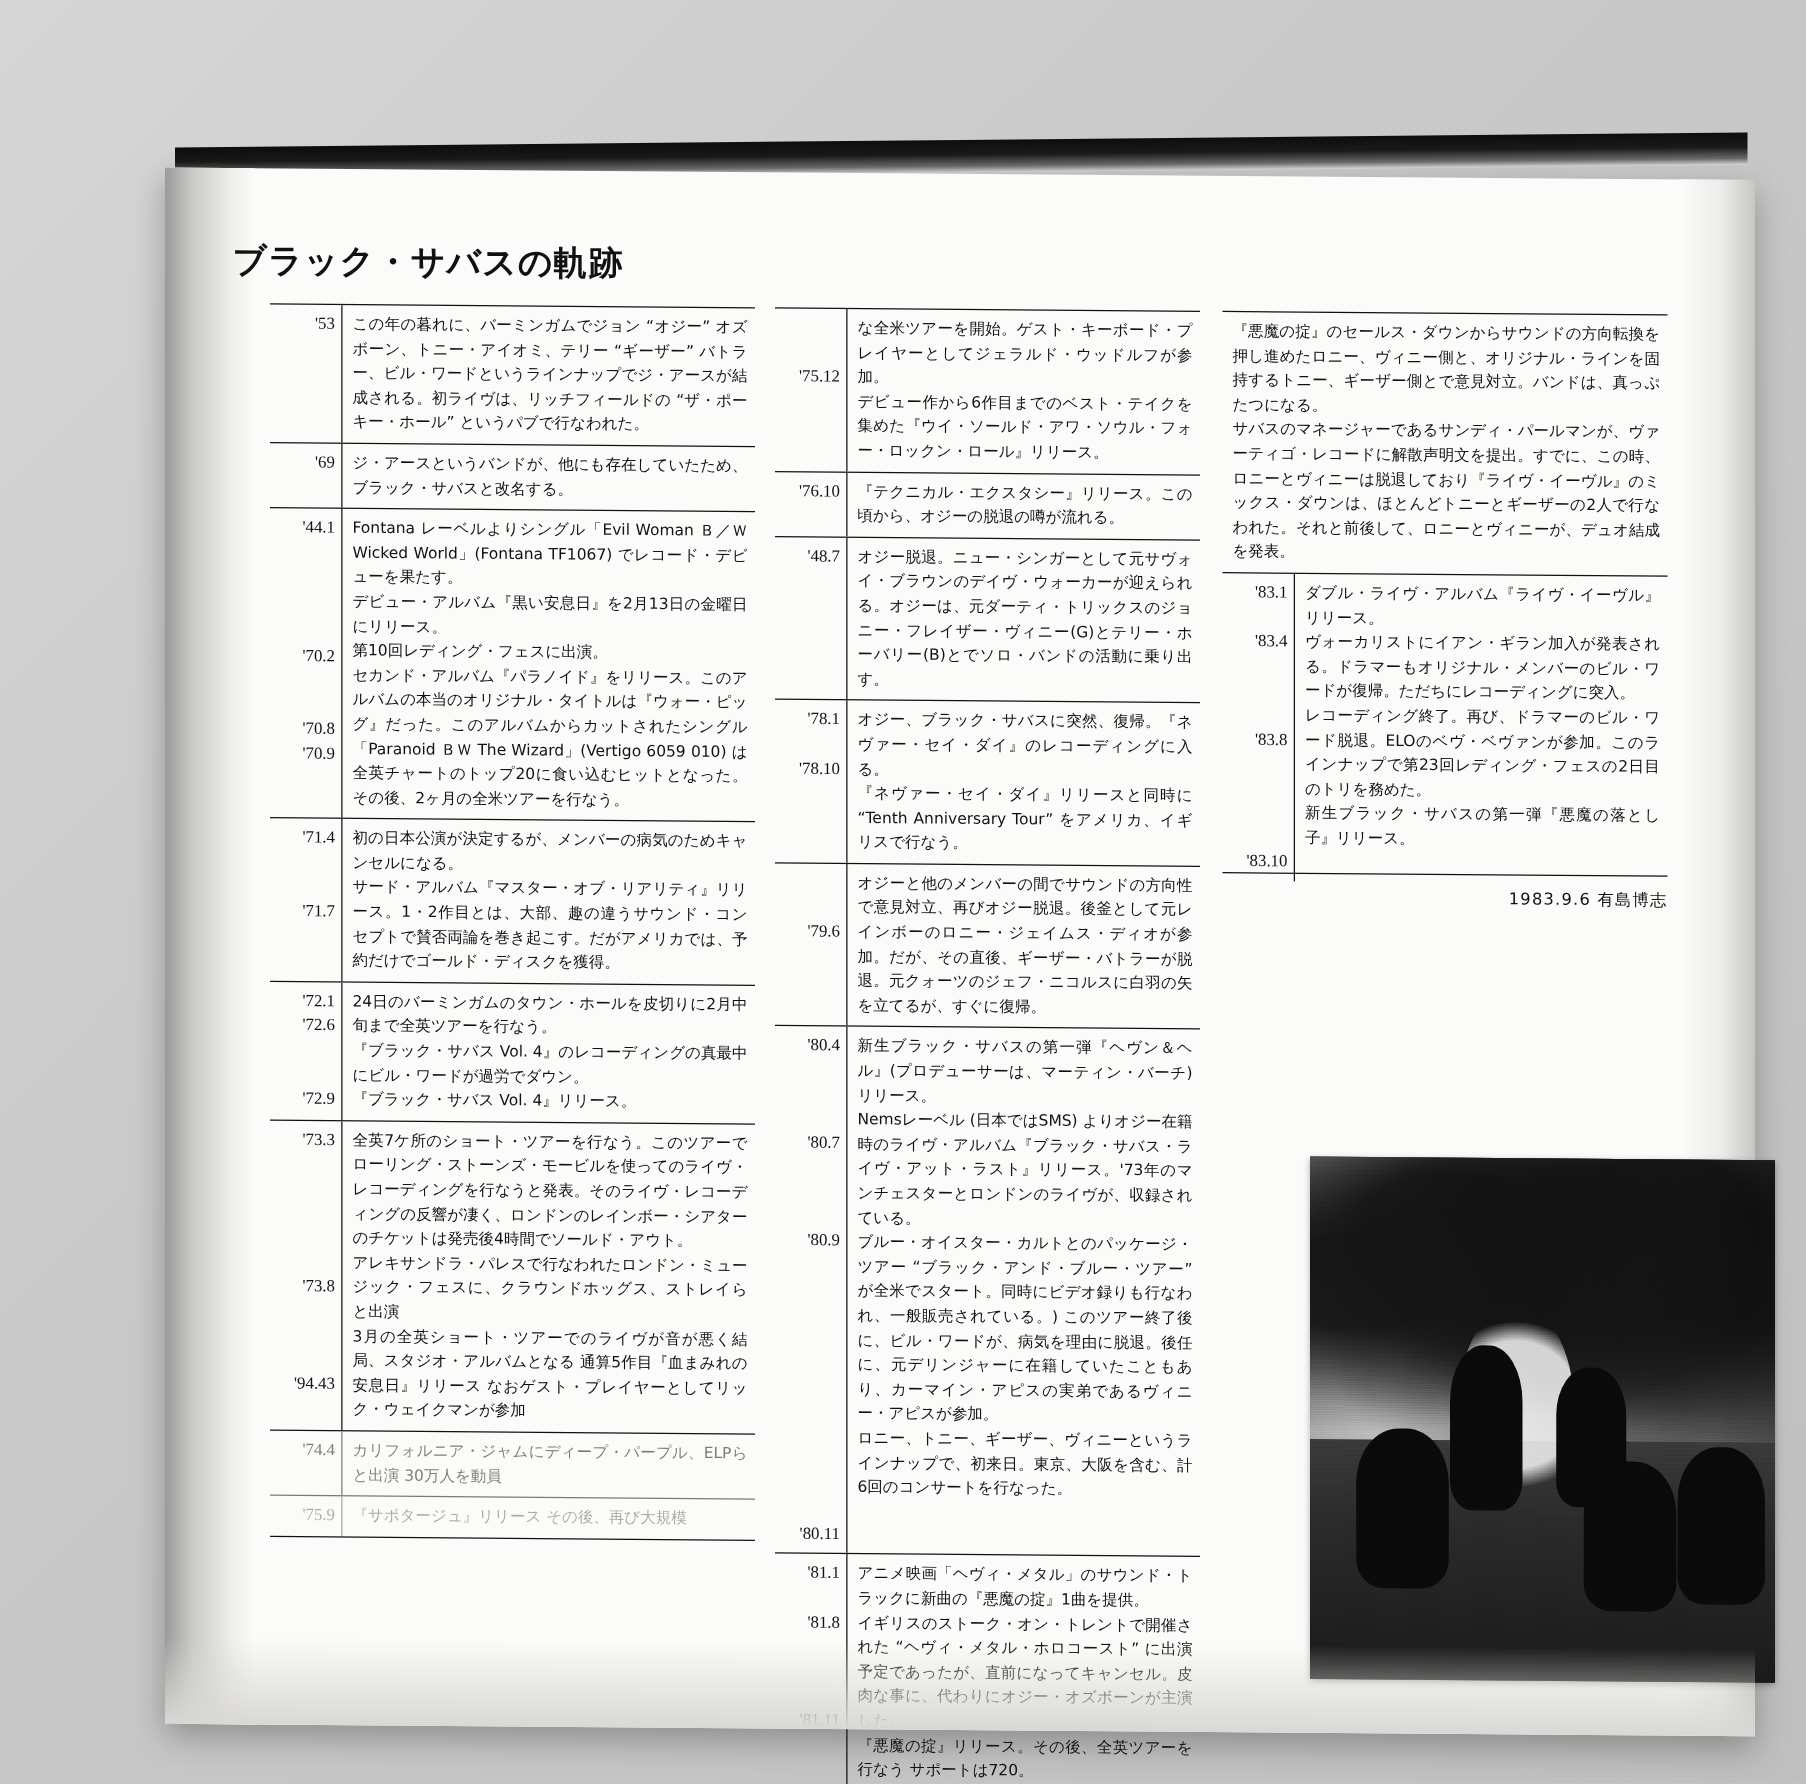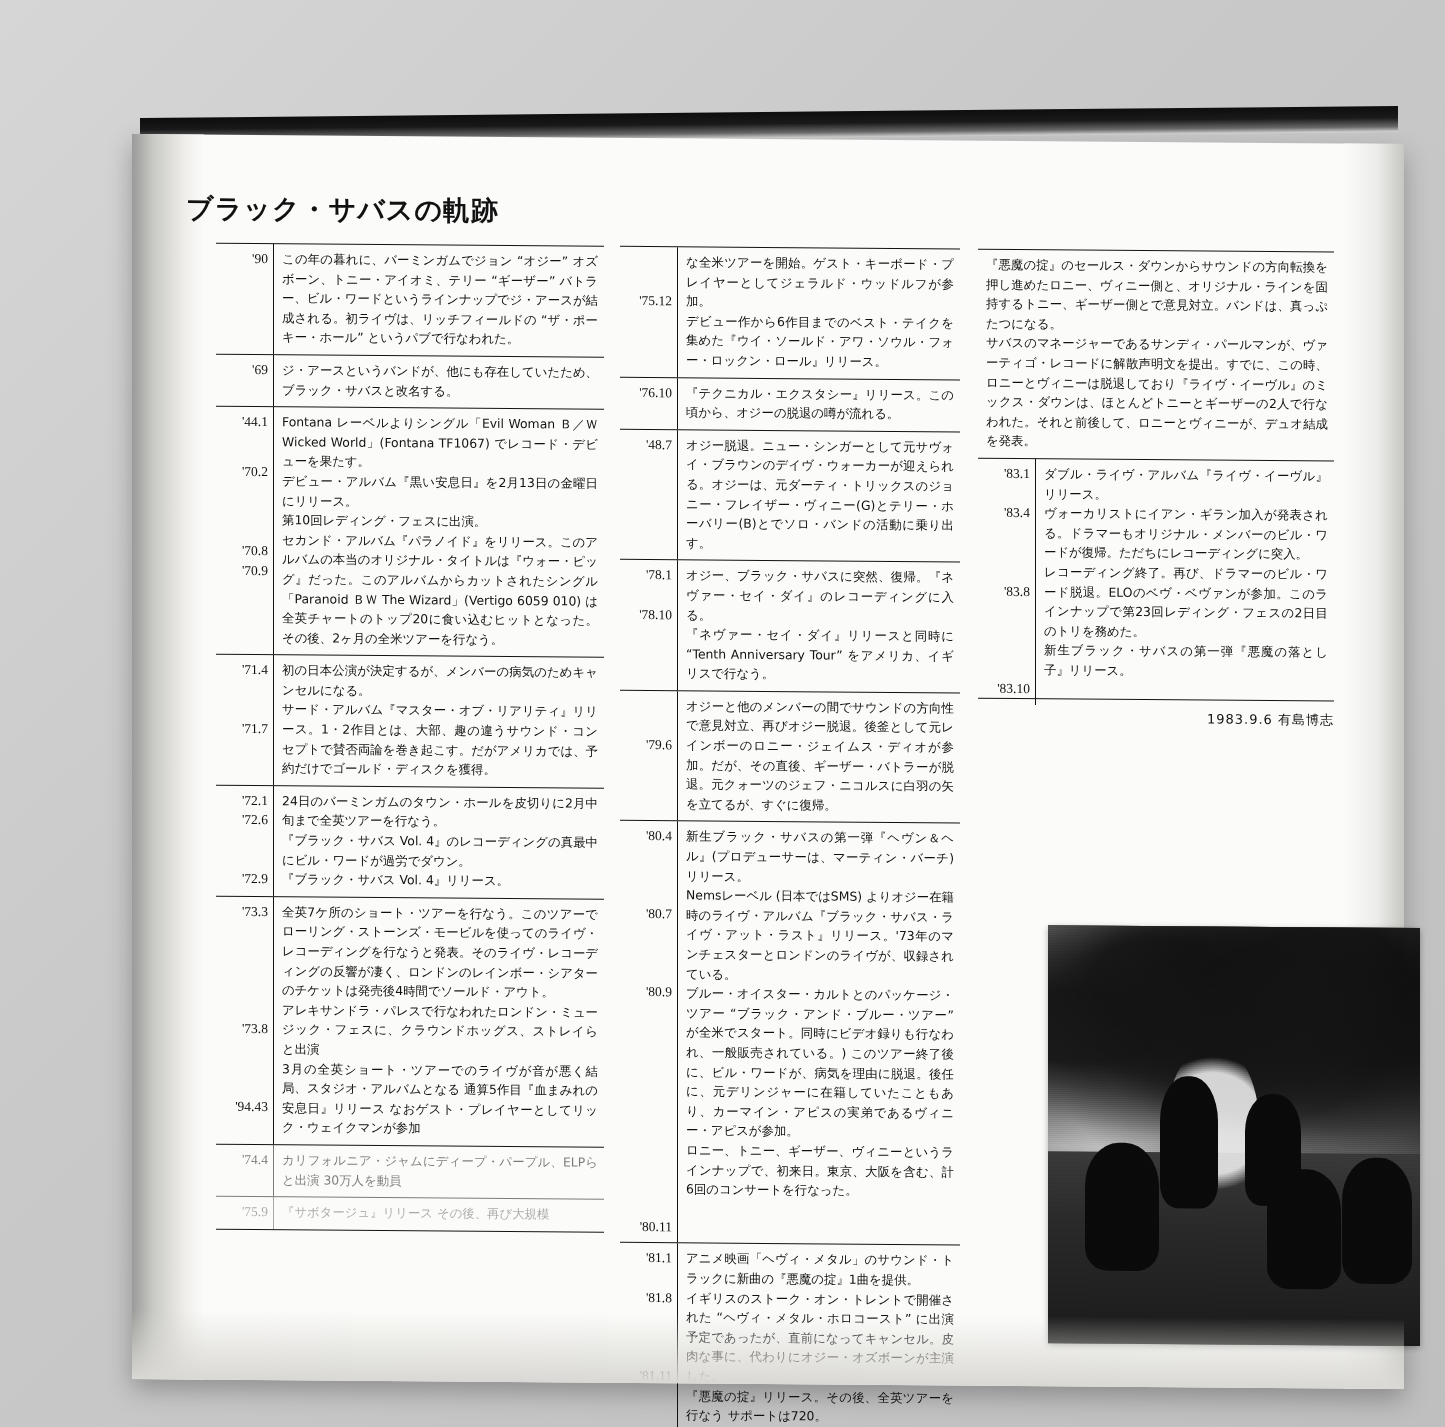--- a/index.html
+++ b/index.html
@@ -220,39 +220,39 @@
     <div id="gutter"></div>
     <div id="right-curl"></div>
 
     <div id="content">
 
       <div id="title">ブラック・サバスの軌跡</div>
 
       <div class="col" id="col1">
         <div class="row">
           <div class="years">
-              <span class="y">'90</span>
+              <span class="y">'53</span>
             </div>
           <div class="body">
               <p>この年の暮れに、バーミンガムでジョン “オジー” オズボーン、トニー・アイオミ、テリー “ギーザー” バトラー、ビル・ワードというラインナップでジ・アースが結成される。初ライヴは、リッチフィールドの “ザ・ポーキー・ホール” というパブで行なわれた。</p>
             </div>
         </div>
         <div class="row">
           <div class="years">
               <span class="y">'69</span>
             </div>
           <div class="body">
               <p>ジ・アースというバンドが、他にも存在していたため、ブラック・サバスと改名する。</p>
             </div>
         </div>
         <div class="row">
           <div class="years">
             <span class="y">'44.1</span>
-            <span class="y" style="margin-top:30px">'70.2</span>
-            <span class="y" style="margin-top:60px">'70.8</span>
+            <span class="y" style="margin-top:83px">'70.2</span>
+            <span class="y" style="margin-top:39px">'70.8</span>
             <span class="y">'70.9</span>
           </div>
           <div class="body">
               <p style="white-space:pre-line">Fontana レーベルよりシングル「Evil Woman Ｂ／Ｗ Wicked World」(Fontana TF1067) でレコード・デビューを果たす。
 デビュー・アルバム『黒い安息日』を2月13日の金曜日にリリース。
 第10回レディング・フェスに出演。
 セカンド・アルバム『パラノイド』をリリース。このアルバムの本当のオリジナル・タイトルは『ウォー・ピッグ』だった。このアルバムからカットされたシングル「Paranoid ＢＷ The Wizard」(Vertigo 6059 010) は全英チャートのトップ20に食い込むヒットとなった。その後、2ヶ月の全米ツアーを行なう。</p>
             </div>
         </div>
         <div class="row">

